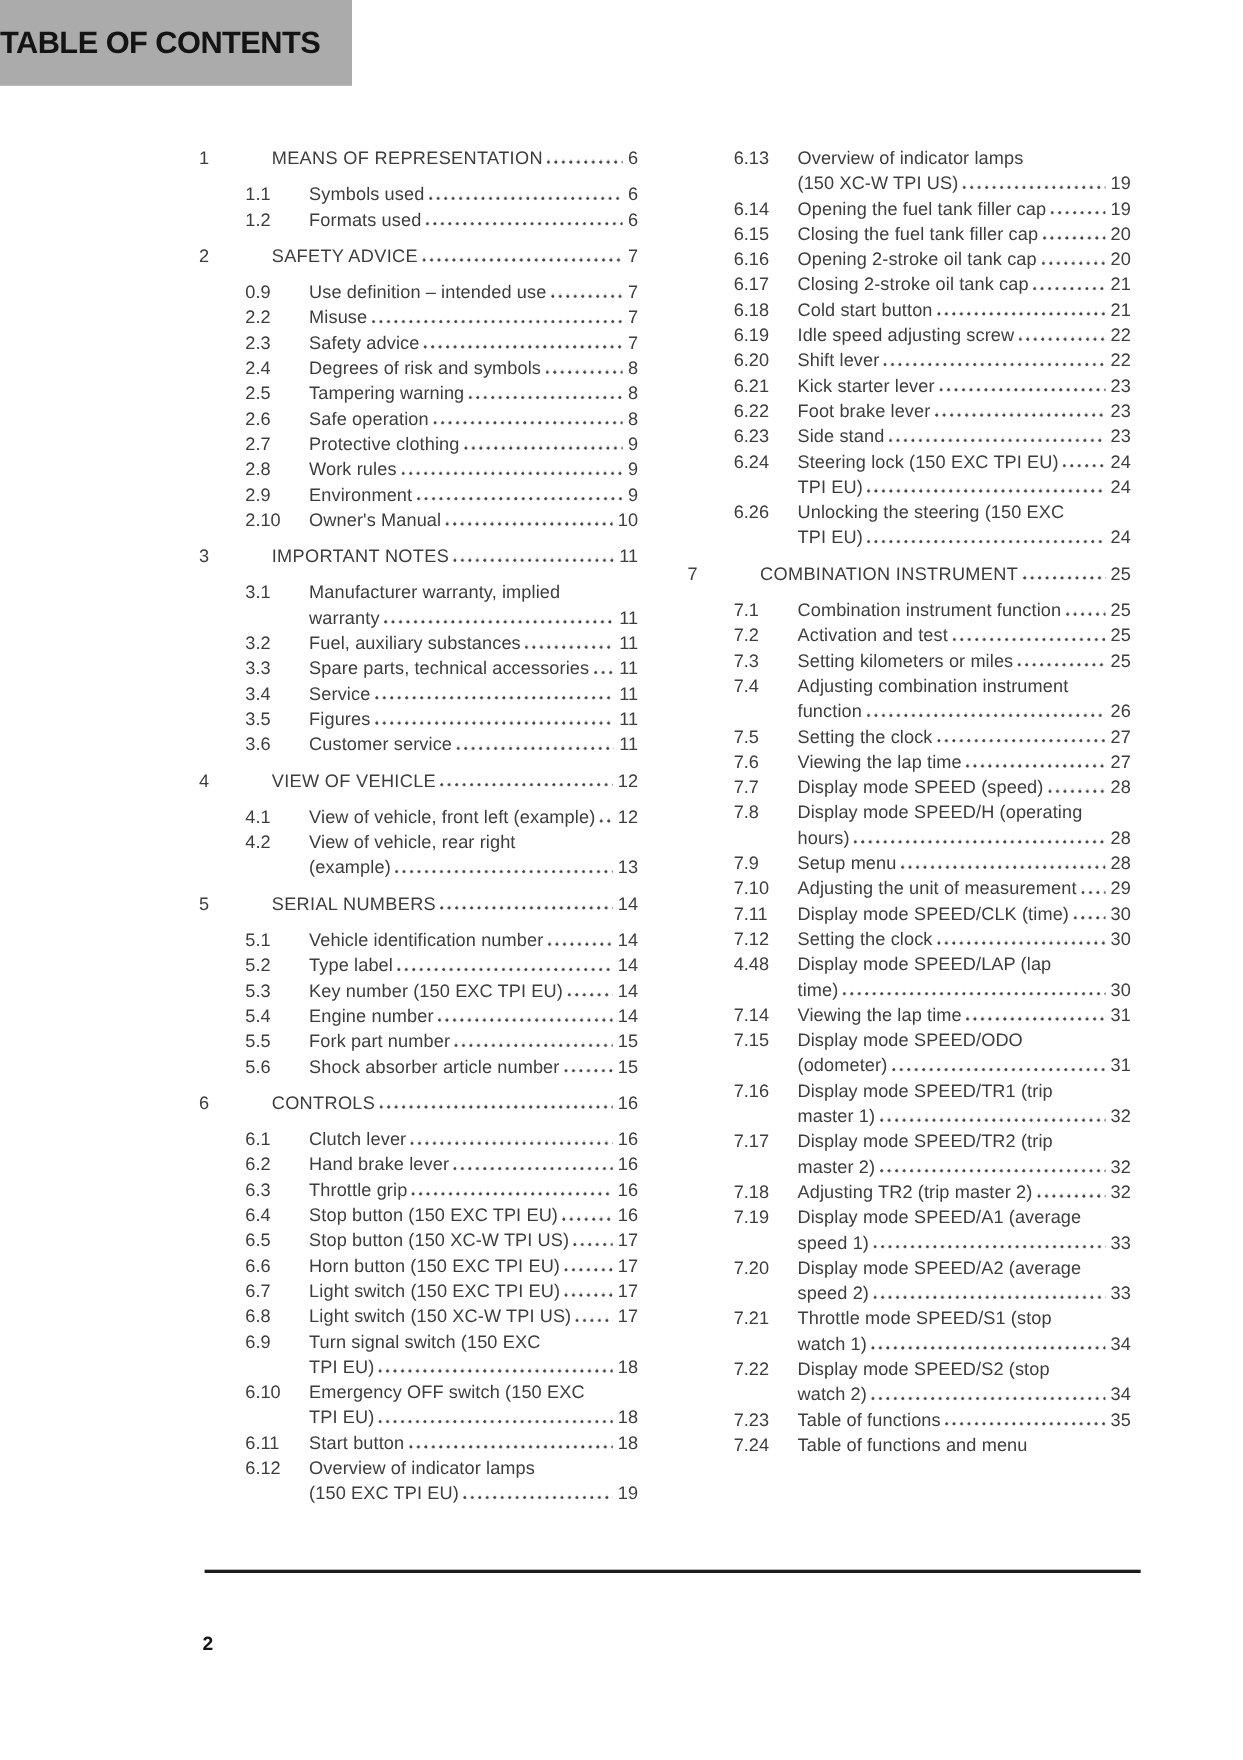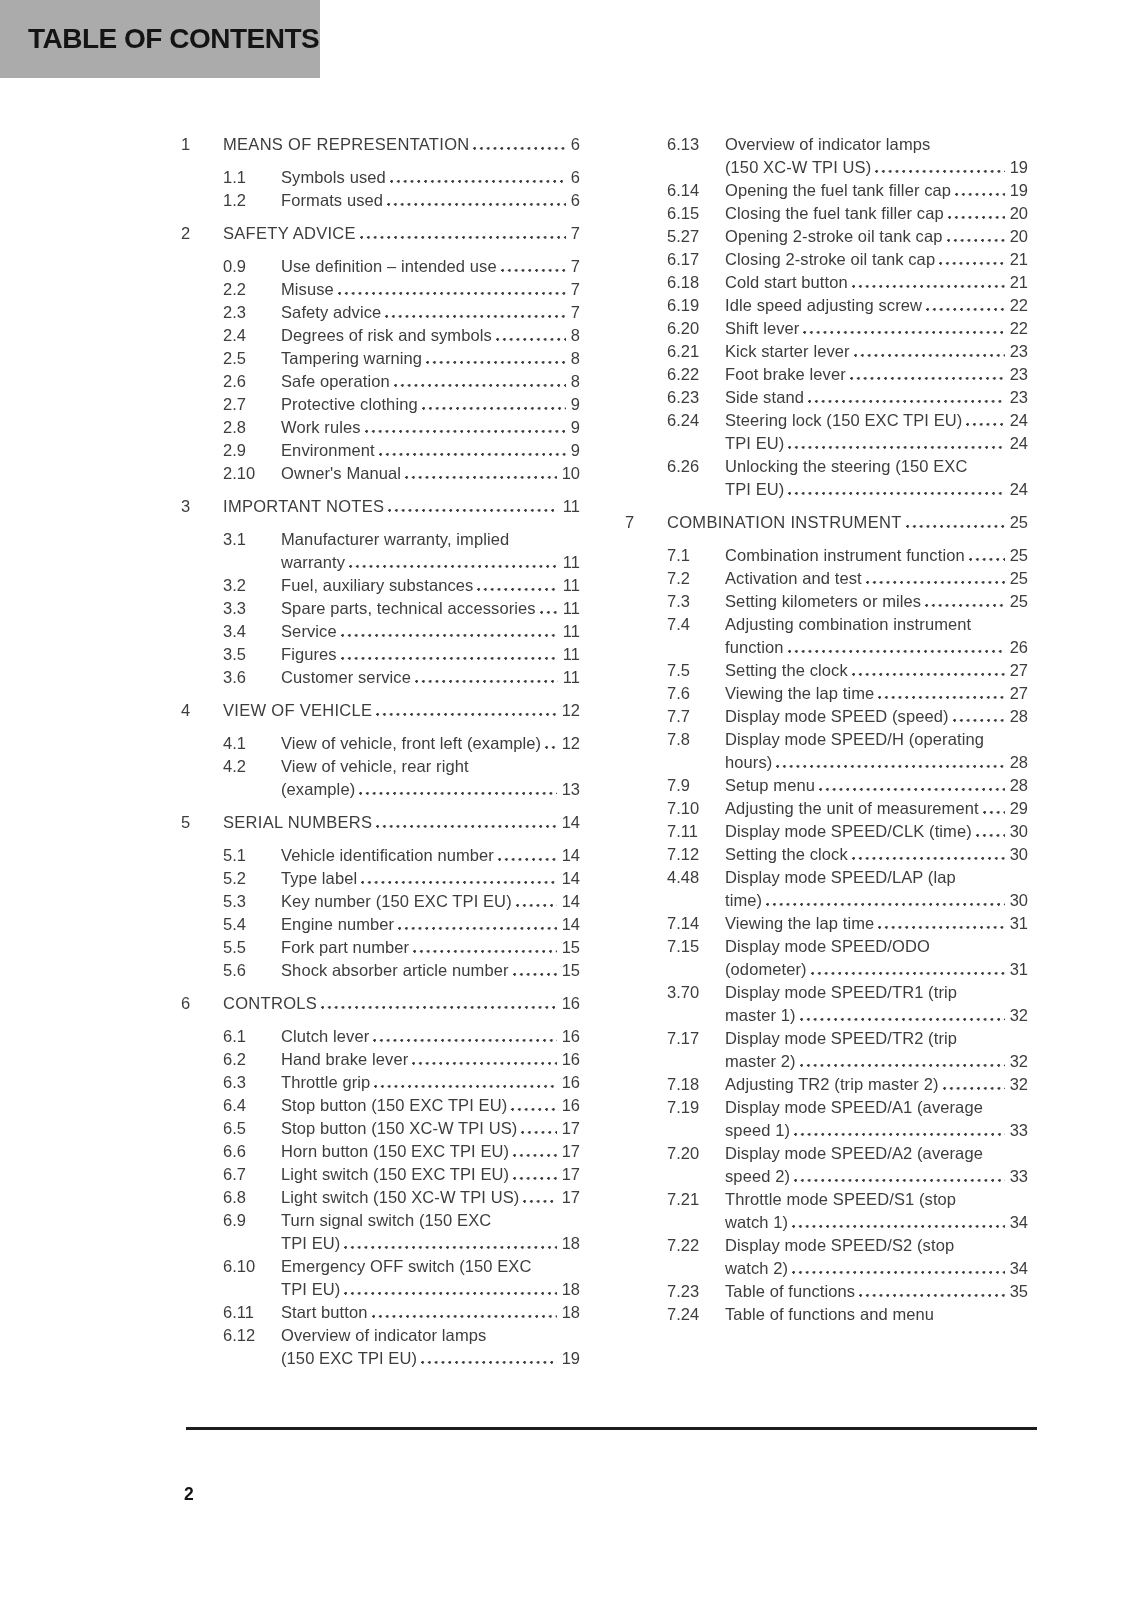--- a/index.html
+++ b/index.html
@@ -18,21 +18,20 @@
   }
   .header-box {
     position: absolute;
     left: 0;
     top: 0;
     width: 320px;
     height: 78px;
     background: var(--header-bg, #ababab);
     display: flex;
     align-items: center;
-    padding-left: 28px;
     box-sizing: border-box;
   }
   .header-title {
     font-size: 28px;
     font-weight: bold;
     letter-spacing: -0.5px;
     color: #141414;
     white-space: nowrap;
   }
   .toc-column {
@@ -47,21 +46,21 @@
   .entry .row {
     display: flex;
     align-items: baseline;
     line-height: 23px;
   }
   .entry.level-1 .num { flex: 0 0 42px; }
   .entry.level-2 .row { padding-left: 42px; }
   .entry.level-2 .num { flex: 0 0 58px; }
   .entry.chapter { margin: 10px 0; }
   .toc-column > .entry.chapter:first-child { margin-top: 0; }
-  .chapter .txt { letter-spacing: 0.3px; }
+  .chapter .txt { letter-spacing: 0.3px; margin-left: 24px; }
   .txt {
     white-space: nowrap;
     letter-spacing: 0.1px;
   }
   .dots {
     flex: 1 1 auto;
     min-width: 8px;
     height: 4px;
     margin: 0 3px 0 4px;
     background-image: radial-gradient(circle at 1.6px 2.4px, currentColor 1.12px, transparent 1.55px);
@@ -498,21 +497,21 @@
       <div class="entry level-2">
         <div class="row">
           <span class="num">6.15</span>
           <span class="txt">Closing the fuel tank filler cap</span>
           <span class="dots"></span>
           <span class="page-num">20</span>
         </div>
       </div>
       <div class="entry level-2">
         <div class="row">
-          <span class="num">5.27</span>
+          <span class="num">6.16</span>
           <span class="txt">Opening 2-stroke oil tank cap</span>
           <span class="dots"></span>
           <span class="page-num">20</span>
         </div>
       </div>
       <div class="entry level-2">
         <div class="row">
           <span class="num">6.17</span>
           <span class="txt">Closing 2-stroke oil tank cap</span>
           <span class="dots"></span>
@@ -734,21 +733,21 @@
         </div>
         <div class="row">
           <span class="num"></span>
           <span class="txt">(odometer)</span>
           <span class="dots"></span>
           <span class="page-num">31</span>
         </div>
       </div>
       <div class="entry level-2">
         <div class="row">
-          <span class="num">3.70</span>
+          <span class="num">7.16</span>
           <span class="txt">Display mode SPEED/TR1 (trip</span>
         </div>
         <div class="row">
           <span class="num"></span>
           <span class="txt">master 1)</span>
           <span class="dots"></span>
           <span class="page-num">32</span>
         </div>
       </div>
       <div class="entry level-2">

